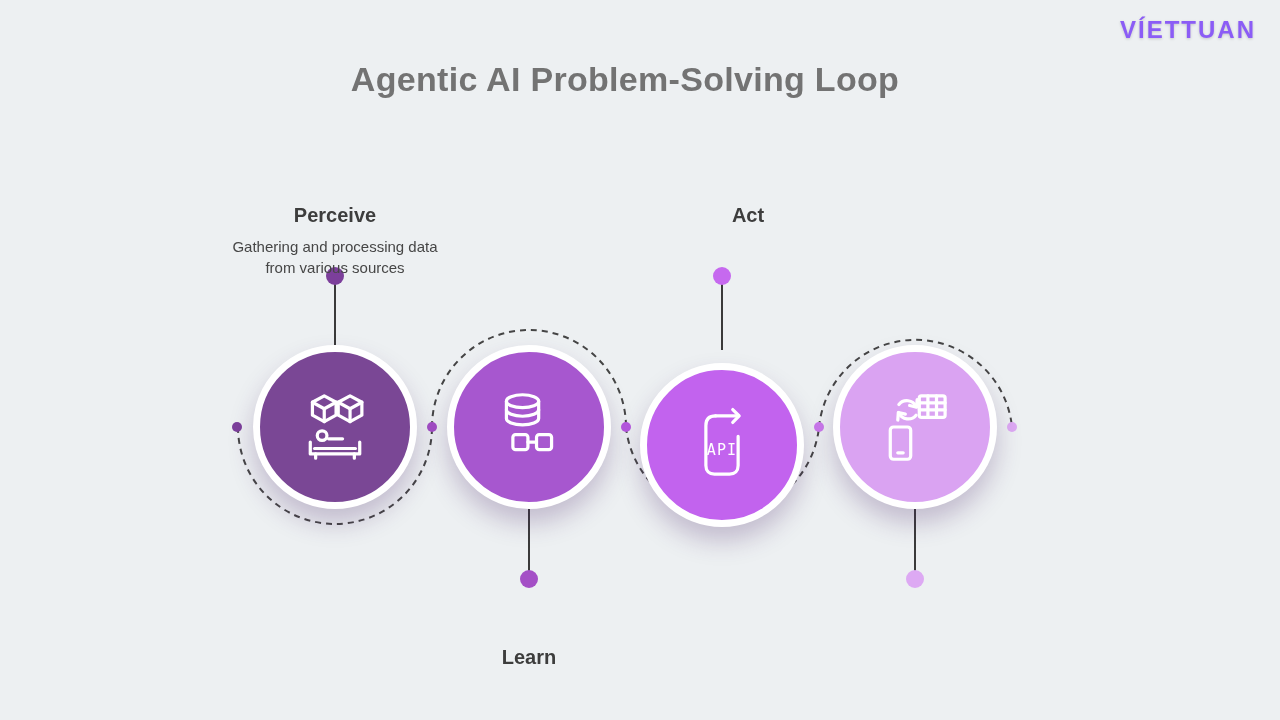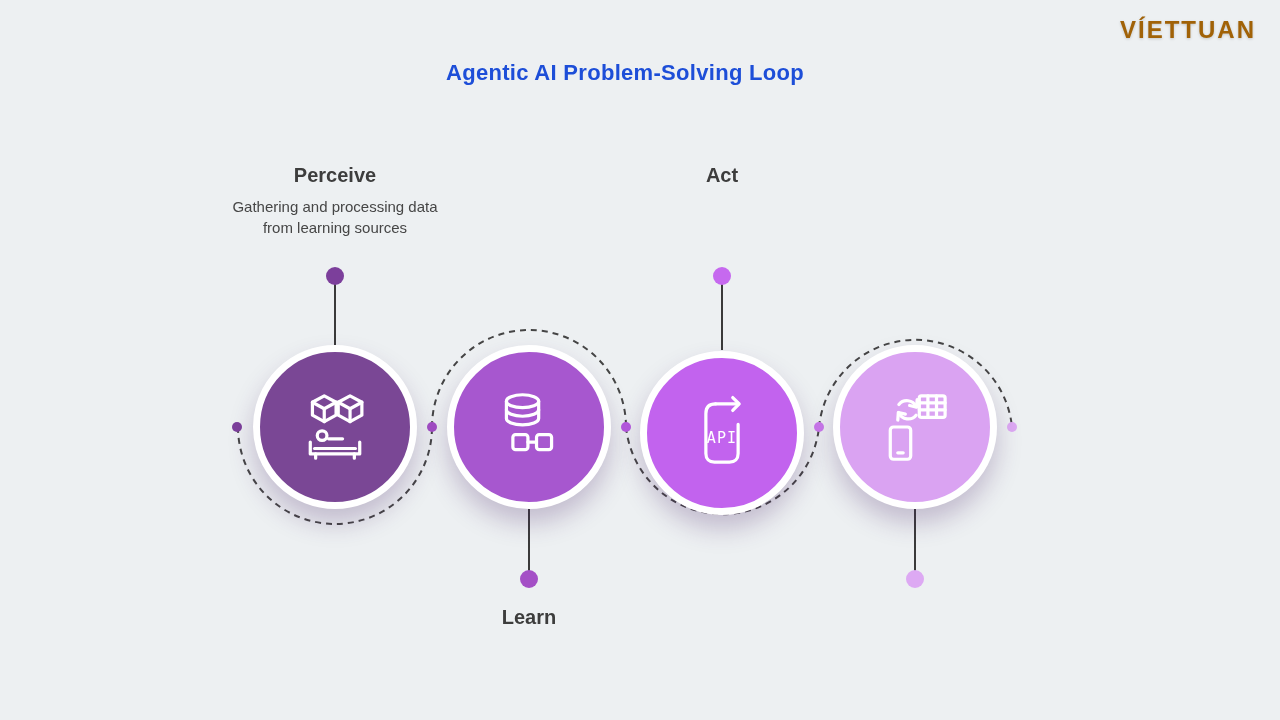--- a/index.html
+++ b/index.html
@@ -3,41 +3,41 @@
 <meta charset="utf-8">
 <style>
   * { margin:0; padding:0; box-sizing:content-box; }
   body { font-family:"Liberation Sans", sans-serif; }
   .canvas {
     position:relative; width:1280px; height:720px;
     background:#edf0f2; overflow:hidden;
   }
   .title {
     position:absolute; top:60px; left:0; width:1250px;
-    text-align:center; font-size:22px; font-weight:bold;
-    color:#1d4ed8; letter-spacing:0.3px;
+    text-align:center; font-size:34px; font-weight:bold;
+    color:#737373; letter-spacing:0.3px;
   }
   .brand {
     position:absolute; top:16px; right:24px;
-    font-size:24px; font-weight:800; color:#a16207;
+    font-size:24px; font-weight:800; color:#8b5cf6;
     letter-spacing:2px; text-shadow:0 1px 3px rgba(0,0,0,0.18);
   }
   .connectors { position:absolute; left:0; top:0; }
   .connectors .arc { fill:none; stroke:#454545; stroke-width:2; stroke-dasharray:6 5; }
   .connectors .stem { stroke:#3a3a3a; stroke-width:2; }
   .circle {
     position:absolute; width:150px; height:150px; border-radius:50%;
     border:7px solid #ffffff;
     box-shadow:0 14px 24px rgba(70,35,105,0.25);
     display:flex; align-items:center; justify-content:center;
   }
   .circle svg { stroke:#ffffff; fill:none; stroke-width:3; stroke-linecap:round; stroke-linejoin:round; }
   .terminal-dot { position:absolute; width:18px; height:18px; border-radius:50%; }
   .junction-dot { position:absolute; width:10px; height:10px; border-radius:50%; }
-  .step-label { position:absolute; width:280px; text-align:center; }
+  .step-label { position:absolute; width:280px; text-align:center;margin-top:40px; }
   .step-name { font-size:20px; font-weight:bold; color:#3d3d3d; }
   .step-desc { margin-top:9px; font-size:15px; color:#464646; line-height:1.42; white-space:pre-line; }
 </style>
 </head>
 <body>
 
 <div class="canvas" style="background-color: rgb(237, 240, 242);">
 
   <div class="brand">VÍETTUAN</div>
 
@@ -85,21 +85,21 @@
     <svg width="86" height="86" viewBox="0 0 80 80">
       <ellipse cx="34" cy="16" rx="15" ry="6"></ellipse>
       <path d="M19 16 V 32 C 19 35.3 25.7 38 34 38 C 42.3 38 49 35.3 49 32 V 16"></path>
       <path d="M19 24 C 19 27.3 25.7 30 34 30 C 42.3 30 49 27.3 49 24"></path>
       <rect x="25" y="47" width="14" height="14" rx="2.5"></rect>
       <rect x="47" y="47" width="14" height="14" rx="2.5"></rect>
       <path d="M39 54 H 47"></path>
     </svg>
   </div>
 
-  <div class="circle" style="left: 640px; top: 351px; background-color: rgb(194, 99, 238);">
+  <div class="circle" style="left: 640px; top: 363px; background-color: rgb(194, 99, 238);">
     <svg width="86" height="86" viewBox="0 0 80 80">
       <path d="M34 13 H 55"></path>
       <path d="M50 7 L 56 13 L 50 19"></path>
       <path d="M34 13 C 28 13 25 16 25 22 V 59 C 25 64 28 67 33 67 H 47 C 52 67 55 64 55 59 V 32"></path>
       <text x="40" y="49" text-anchor="middle" font-size="14" font-family="'DejaVu Sans Mono', monospace" fill="#ffffff" stroke="none" letter-spacing="1">API</text>
     </svg>
   </div>
 
   <div class="circle" style="left: 833px; top: 345px; background-color: rgb(218, 163, 242);">
     <svg width="86" height="86" viewBox="0 0 80 80">
@@ -110,24 +110,24 @@
       <path d="M25 19 A 9.5 9.5 0 0 1 41 21"></path>
       <path d="M42 14.5 L 41.5 21.5 L 35 20"></path>
       <path d="M41 29 A 9.5 9.5 0 0 1 25 27"></path>
       <path d="M24 33.5 L 24.5 26.5 L 31 28"></path>
     </svg>
   </div>
 
   <section class="step-label" style="left:195px; top:164px">
     <h2 class="step-name">Perceive</h2>
     <p class="step-desc">Gathering and processing data
-from learning sources</p>
+from various sources</p>
   </section>
 
-  <section class="step-label" style="left:582px; top:164px">
+  <section class="step-label" style="left:608px; top:164px">
     <h2 class="step-name">Act</h2>
   </section>
 
   <section class="step-label" style="left:389px; top:606px">
     <h2 class="step-name">Learn</h2>
   </section>
 
 
 </div>
 

